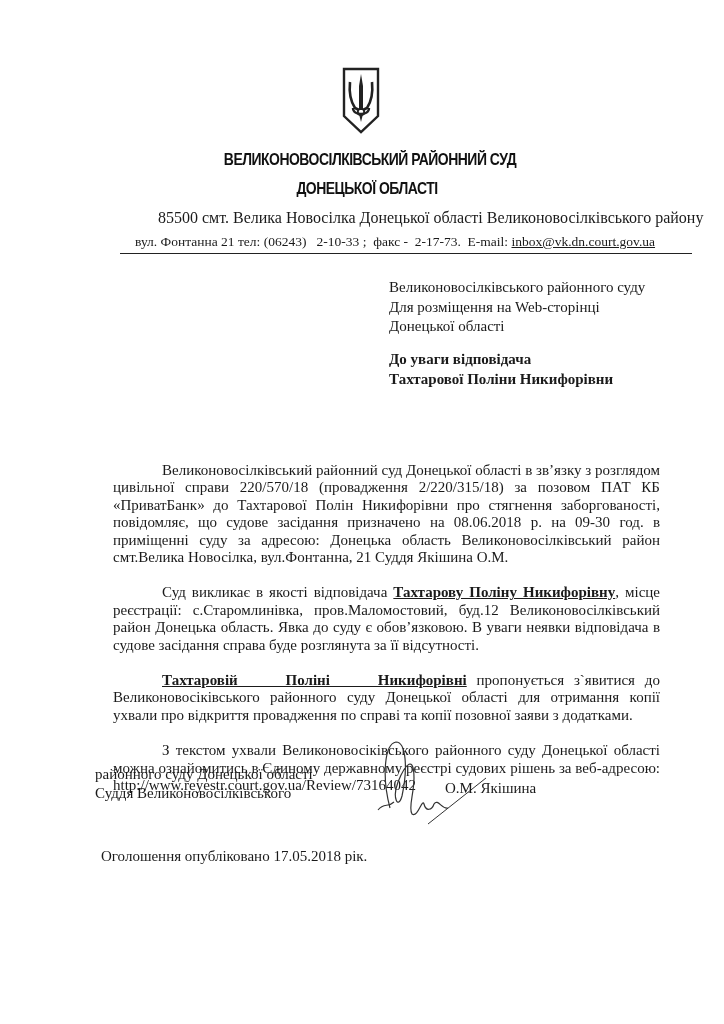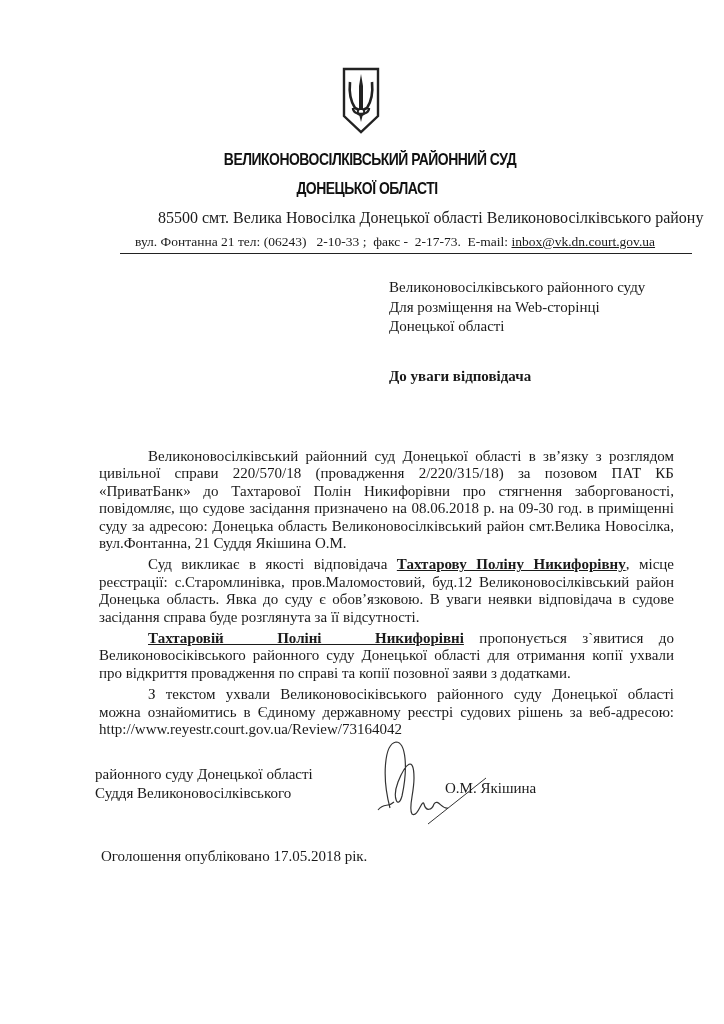--- a/index.html
+++ b/index.html
@@ -9,23 +9,23 @@
   .emblem { left: 341px; top: 66px; width: 40px; width: 40px; height: 68px; }
   .court-name { left: 0; width: 724px; text-align: center; font-family: "Liberation Sans", "DejaVu Sans", sans-serif;
                 font-weight: bold; font-size: 17px; letter-spacing: -0.6px; transform: scaleX(0.82); color: #111; }
   .court-name.l1 { top: 150px; left: 8px; }
   .court-name.l2 { top: 179px; left: 5px; }
   .addr1 { top: 209px; left: 158px; font-size: 16px; white-space: nowrap; }
   .addr2 { top: 234px; left: 135px; font-size: 13.5px; white-space: nowrap; }
   .addr2 .mail { text-decoration: underline; margin-top: 8px; }
   .rule { left: 120px; top: 253px; width: 572px; height: 0; border-top: 1.6px solid #222; }
   .recipient { left: 389px; top: 278px; font-size: 15px; line-height: 19.5px; }
-  .attention { left: 389px; top: 350px; font-size: 15px; line-height: 19.5px; font-weight: bold; margin-top: 17px; }
+  .attention { left: 389px; top: 350px; font-size: 15px; line-height: 19.5px; font-weight: bold; }
   .body-text { left: 95px; top: 444px; width: 583px; font-size: 15px; line-height: 17.4px; text-align: justify; }
-  .body-text p { margin: 4px; text-indent: 49px; }
+  .body-text p { margin: 18px; text-indent: 49px; }
   .body-text .u { font-weight: bold; text-decoration: underline; }
   .body-text .sp { word-spacing: 38px; }
   .sig-left { left: 95px; top: 765px; font-size: 15px; line-height: 18.5px; }
   .signature { left: 368px; top: 738px; width: 120px; height: 90px; }
   .sig-name { left: 445px; top: 780px; font-size: 15px; }
   .published { left: 101px; top: 848px; font-size: 15px; }
 </style>
 </head>
 <body>
 
@@ -45,20 +45,21 @@
 <div class="abs addr2"><span style="white-space:pre">вул. Фонтанна 21 тел: (06243)   2-10-33 ;  факс -  2-17-73.  E-mail: </span><span class="mail">inbox@vk.dn.court.gov.ua</span></div>
 <div class="abs rule"></div>
 
 <div class="abs recipient">
   <div>Великоновосілківського районного суду</div>
   <div>Для розміщення на Web-сторінці</div>
   <div>Донецької області</div>
 </div>
 <div class="abs attention">
   <div>До уваги відповідача</div>
+  <div>Тахтарової Поліни Никифорівни</div>
 </div>
 
 <div class="abs body-text">
   <p>Великоновосілківський районний суд Донецької області в зв’язку з розглядом цивільної справи 220/570/18 (провадження 2/220/315/18) за позовом ПАТ КБ «ПриватБанк» до Тахтарової Полін Никифорівни про стягнення заборгованості, повідомляє, що судове засідання призначено на 08.06.2018  р. на 09-30 год. в приміщенні суду за адресою: Донецька область Великоновосілківський район смт.Велика Новосілка, вул.Фонтанна, 21 Суддя Якішина О.М.</p>
   <p><span>Суд викликає в якості відповідача </span><span class="u">Тахтарову Поліну Никифорівну</span><span>, місце реєстрації: с.Старомлинівка, пров.Маломостовий, буд.12 Великоновосілківський район Донецька область. Явка до суду є обов’язковою. В уваги неявки відповідача в судове засідання справа буде розглянута за її відсутності.</span></p>
   <p><span class="u sp">Тахтаровій Поліні Никифорівні</span><span> пропонується з`явитися до Великоновосіківського районного суду  Донецької області для отримання копії ухвали про відкриття провадження по справі та копії позовної заяви з додатками.</span></p>
   <p>З текстом ухвали Великоновосіківського районного суду  Донецької області  можна ознайомитись в Єдиному державному реєстрі судових рішень за веб-адресою: http://www.reyestr.court.gov.ua/Review/73164042</p>
 </div>
 
 <div class="abs sig-left">

